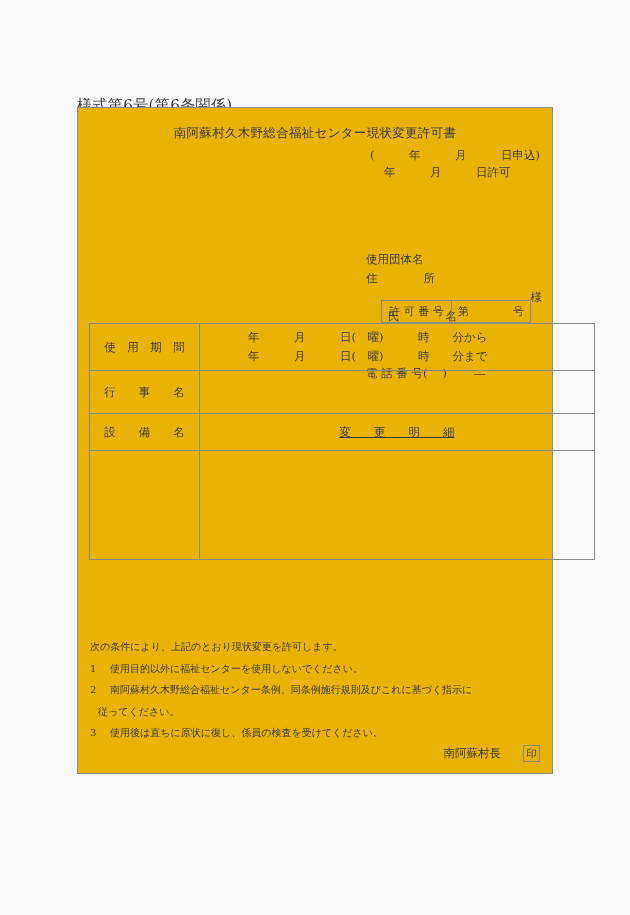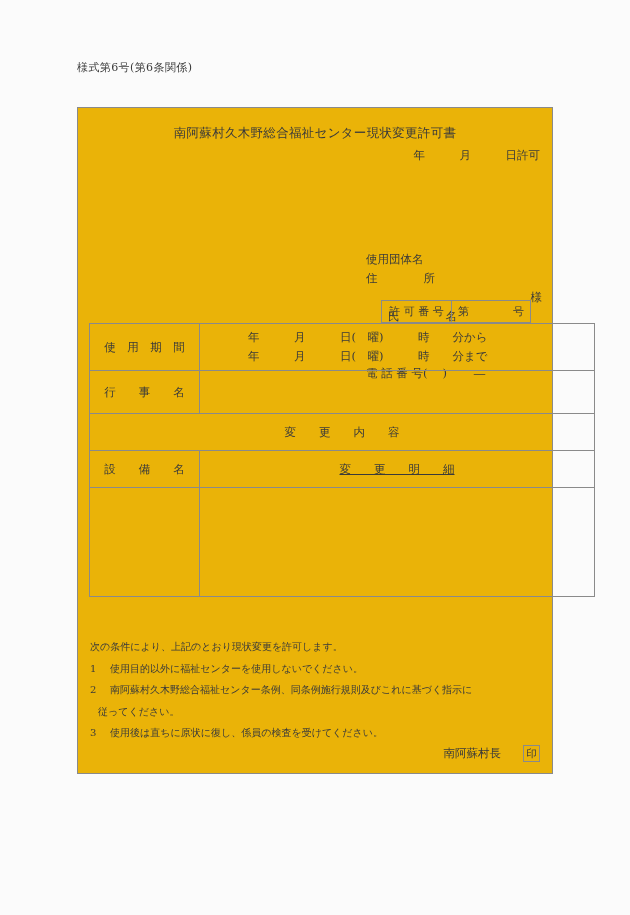--- a/index.html
+++ b/index.html
@@ -14,22 +14,22 @@
     font-family: "DejaVu Serif", "Liberation Serif", serif;
     color: #3a3a3a;
     background: #fbfbfb;
     overflow: hidden;
   }
 
   
   .form-no {
     position: absolute;
     left: 77px;
-    top: 60px;
-    font-size: 11px;
+    top: 96px;
+    font-size: 15px;
     letter-spacing: 0.4px;
     white-space: nowrap;
   }
 
   
   .doc-frame {
     position: absolute;
     left: 77px;
     top: 107px;
     width: 476px;
@@ -206,20 +206,21 @@
 </head>
 <body>
 
 <div class="form-no">様式第6号(第6条関係)</div>
 
 <div class="doc-frame">
 
   <div class="doc-title">南阿蘇村久木野総合福祉センター現状変更許可書</div>
 
   <div class="date-block">
+    <div class="date-line-1">(　　　年　　　月　　　日申込)</div>
     <div class="date-line-2">年　　　月　　　日許可</div>
   </div>
 
   <div class="applicant">
     <div class="applicant-row">使用団体名</div>
     <div class="applicant-row">住　　　　所</div>
     <div class="applicant-row">
       <span>氏　　　　名</span>
       <span class="suffix">様</span>
     </div>
@@ -244,23 +245,20 @@
         <td class="cell-label">使　用　期　間</td>
         <td>
           <div class="period-lines">年　　　月　　　日(　曜)　　　時　　分から</div>
           <div class="period-lines">年　　　月　　　日(　曜)　　　時　　分まで</div>
         </td>
       </tr>
       <tr class="row-event">
         <td class="cell-label">行　　事　　名</td>
         <td></td>
       </tr>
-      <tr class="row-change-header">
-        <td colspan="2">変　　更　　内　　容</td>
-      </tr>
       <tr class="row-detail-header">
         <td class="cell-label">設　　備　　名</td>
         <td class="detail-head-center">変　　更　　明　　細</td>
       </tr>
       <tr class="row-blank">
         <td></td>
         <td></td>
       </tr>
     </tbody>
   </table>

